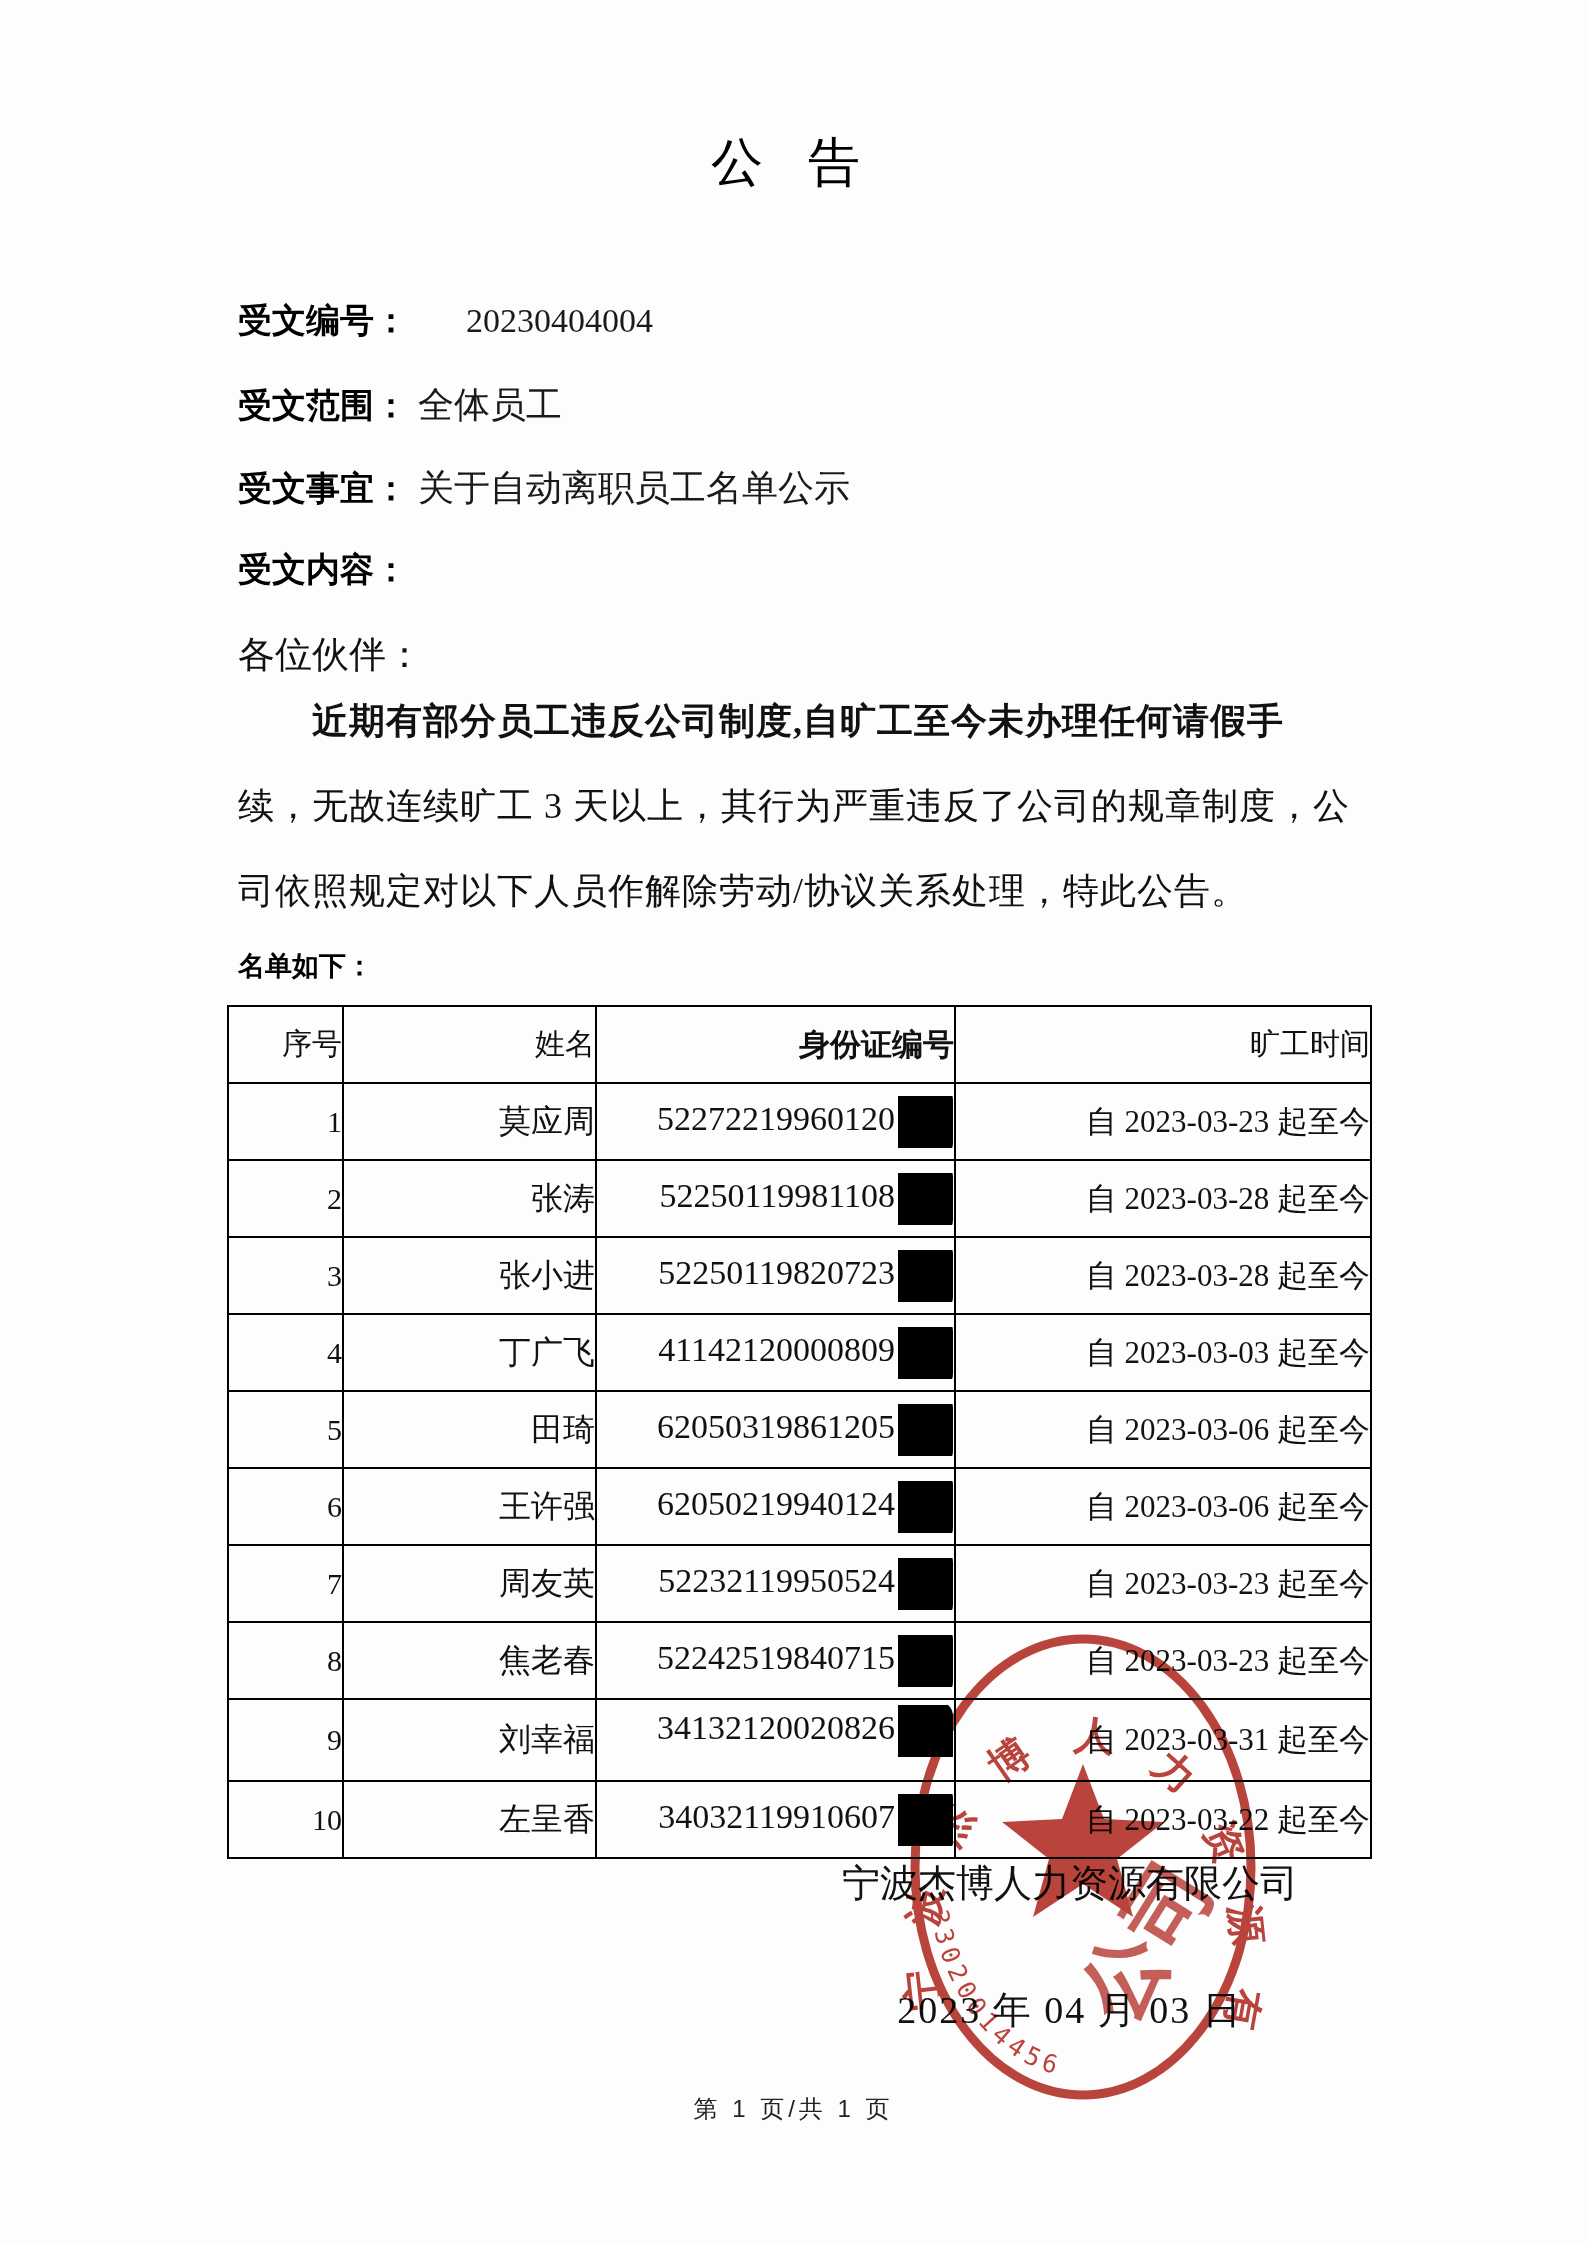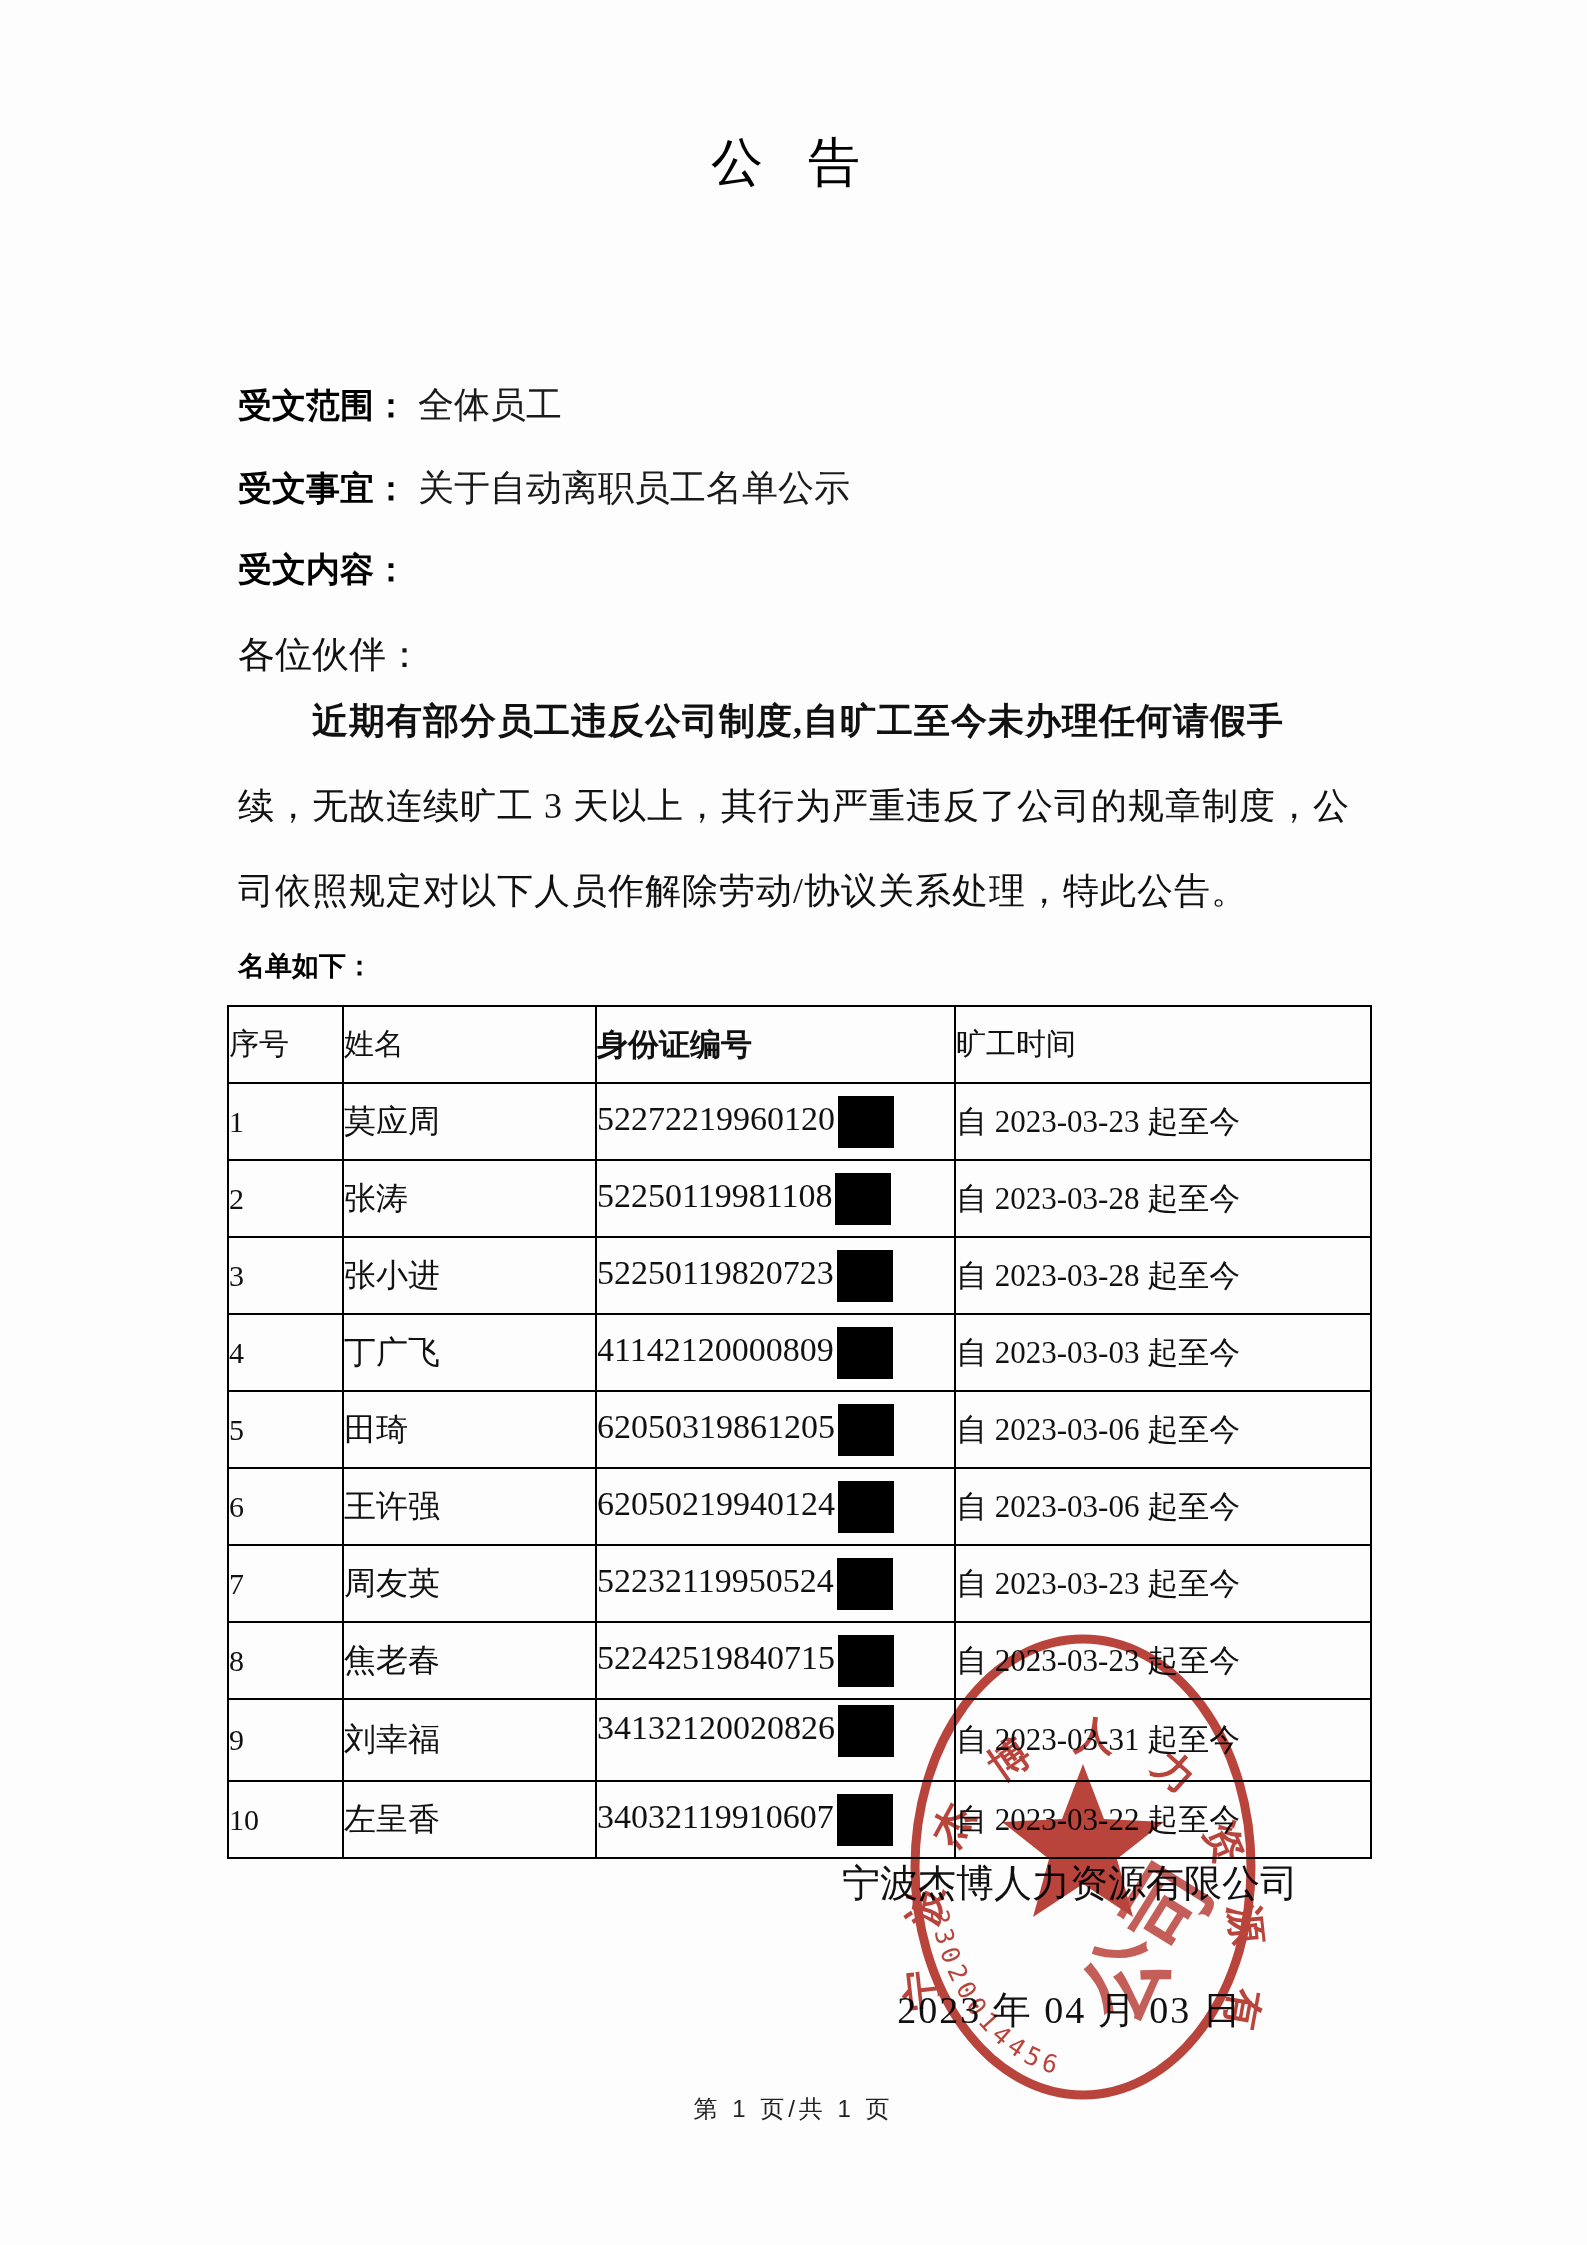--- a/index.html
+++ b/index.html
@@ -39,21 +39,21 @@
     position:absolute;left:227px;top:1005px;
     width:1143px;border-collapse:collapse;table-layout:fixed;
   }
   table.roster col.c0{width:115px;}
   table.roster col.c1{width:253px;}
   table.roster col.c2{width:359px;}
   table.roster col.c3{width:416px;}
   table.roster th,table.roster td{
     border:2px solid #000;
     height:75px;
-    text-align:left;vertical-align:middle;
+    text-align:right;vertical-align:middle;
     font-weight:normal;
     padding:0;
     overflow:hidden;
   }
   table.roster th{font-size:30px;}
   table.roster th.hd-id{font-weight:bold;font-size:31px;}
   td.cell-no{font-size:30px;}
   td.cell-name{font-size:32px;}
   td.cell-id{font-size:34px;white-space:nowrap;border-radius:17px;}
   td.cell-period{font-size:31px;white-space:nowrap;}
@@ -82,20 +82,23 @@
     pointer-events:none;
   }
 </style>
 </head>
 <body>
 
 <div class="page">
 
   <div class="title">公 告</div>
 
+  <div class="field f0">
+    <span class="label">受文编号：</span><span class="value">20230404004</span>
+  </div>
   <div class="field f2">
     <span class="label">受文事宜：</span><span class="value">关于自动离职员工名单公示</span>
   </div>
   <div class="field f1">
     <span class="label">受文范围：</span><span class="value">全体员工</span>
   </div>
   <div class="field f3">
     <span class="label">受文内容：</span><span class="value"></span>
   </div>
 

